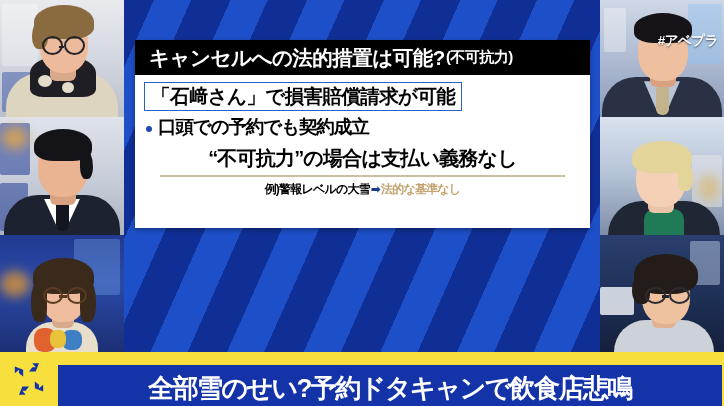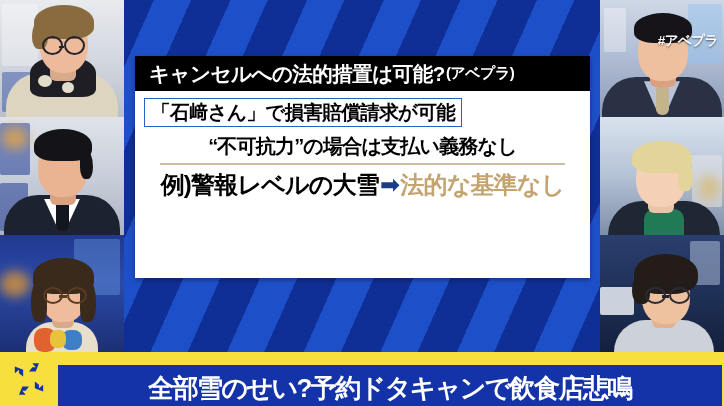--- a/index.html
+++ b/index.html
@@ -100,23 +100,23 @@
   }
   .glasses-bridge { position: absolute; height: 2.5px; background: #23232b; }
   .tie { position: absolute; border-radius: 2px 2px 6px 6px; }
   .collar { position: absolute; background: #fff; }
   .scarf { position: absolute; border-radius: 40% 40% 20% 20%; }
 
   
   #card {
     position: absolute;
     left: 135px;
-    top: 56px;
+    top: 40px;
     width: 455px;
-    height: 222px;
+    height: 188px;
     background: #ffffff;
     box-shadow: 0 2px 5px rgba(0,0,0,.35);
   }
   #card-title {
     height: 35px;
     background: #000000;
     color: #ffffff;
     display: flex;
     align-items: center;
     padding-left: 14px;
@@ -193,21 +193,21 @@
     white-space: nowrap;
     margin-top: 6px;
   }
   .rule {
     height: 1.5px;
     background: #cbbfa6;
     margin: 3px 16px 0 16px;
   }
   .last-line {
     text-align: center;
-    font-size: 24px;
+    font-size: 12px;
     font-weight: bold;
     color: #000;
     letter-spacing: -.8px;
     white-space: nowrap;
     margin-top: 4px;
   }
   .last-line .arw2 { color: #1b3c86; margin: 0 1px; }
   .last-line .gold { color: #c3a470; }
 
   
@@ -385,28 +385,29 @@
       </div>
     </div>
   </div>
 
   <div id="hashtag">#アベプラ</div>
 
   <div id="card">
 
     <div id="card-title">
       <span class="main">キャンセルへの法的措置は可能?</span>
-      <span class="sub">(アベプラ)</span>
+      <span class="sub">(不可抗力)</span>
     </div>
 
     <div id="card-body">
 
       <div class="boxed-head">「石﨑さん」で損害賠償請求が可能</div>
 
       <ul class="bullets">
+        <li>口頭での予約でも契約成立</li>
       </ul>
 
 
       <div class="center-line">“不可抗力”の場合は支払い義務なし</div>
 
       <div class="rule"></div>
 
       <div class="last-line">
         <span>例)警報レベルの大雪</span><span class="arw2">➡</span><span class="gold">法的な基準なし</span>
       </div>

